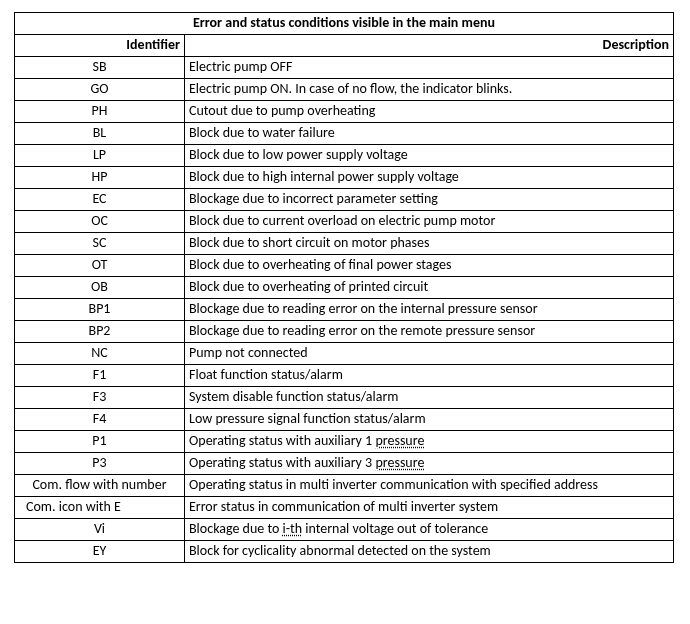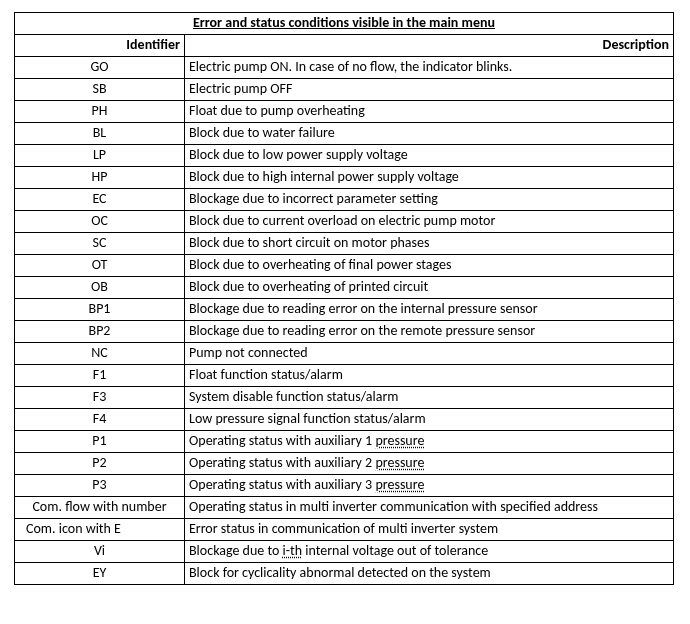--- a/index.html
+++ b/index.html
@@ -25,21 +25,20 @@
     padding: 1px 4px 1px 4px;
     line-height: 1.35;
     vertical-align: middle;
     height: 19px;
   }
   col.c-id { width: 170px; }
   col.c-desc { width: auto; }
   .title-row th {
     text-align: center;
     font-weight: 700;
-    text-decoration: underline;
   }
   .head-row th {
     text-align: right;
     font-weight: 700;
   }
   td.id-cell {
     text-align: center;
   }
   td.desc-cell {
     text-align: left;
@@ -66,30 +65,30 @@
       <tr class="title-row">
         <th colspan="2">Error and status conditions visible in the main menu</th>
       </tr>
       <tr class="head-row">
         <th>Identifier</th>
         <th>Description</th>
       </tr>
     </thead>
     <tbody>
         <tr>
+          <td class="id-cell">SB</td>
+          <td class="desc-cell">Electric pump OFF</td>
+        </tr>
+        <tr>
           <td class="id-cell">GO</td>
           <td class="desc-cell">Electric pump ON.   In case of no flow, the indicator blinks.</td>
         </tr>
         <tr>
-          <td class="id-cell">SB</td>
-          <td class="desc-cell">Electric pump OFF</td>
-        </tr>
-        <tr>
           <td class="id-cell">PH</td>
-          <td class="desc-cell">Float due to pump overheating</td>
+          <td class="desc-cell">Cutout due to pump overheating</td>
         </tr>
         <tr>
           <td class="id-cell">BL</td>
           <td class="desc-cell">Block due to water failure</td>
         </tr>
         <tr>
           <td class="id-cell">LP</td>
           <td class="desc-cell">Block due to low power supply voltage</td>
         </tr>
         <tr>
@@ -138,24 +137,20 @@
         </tr>
         <tr>
           <td class="id-cell">F4</td>
           <td class="desc-cell">Low pressure signal function status/alarm</td>
         </tr>
         <tr>
           <td class="id-cell">P1</td>
           <td class="desc-cell">Operating status with auxiliary 1 <span class="u-word">pressure</span></td>
         </tr>
         <tr>
-          <td class="id-cell">P2</td>
-          <td class="desc-cell">Operating status with auxiliary 2 <span class="u-word">pressure</span></td>
-        </tr>
-        <tr>
           <td class="id-cell">P3</td>
           <td class="desc-cell">Operating status with auxiliary 3 <span class="u-word">pressure</span></td>
         </tr>
         <tr>
           <td class="id-cell">Com. flow with number</td>
           <td class="desc-cell">Operating status in multi inverter communication with specified address</td>
         </tr>
         <tr>
           <td class="id-cell left-in-id">Com. icon with E</td>
           <td class="desc-cell">Error status in communication of multi inverter system</td>

